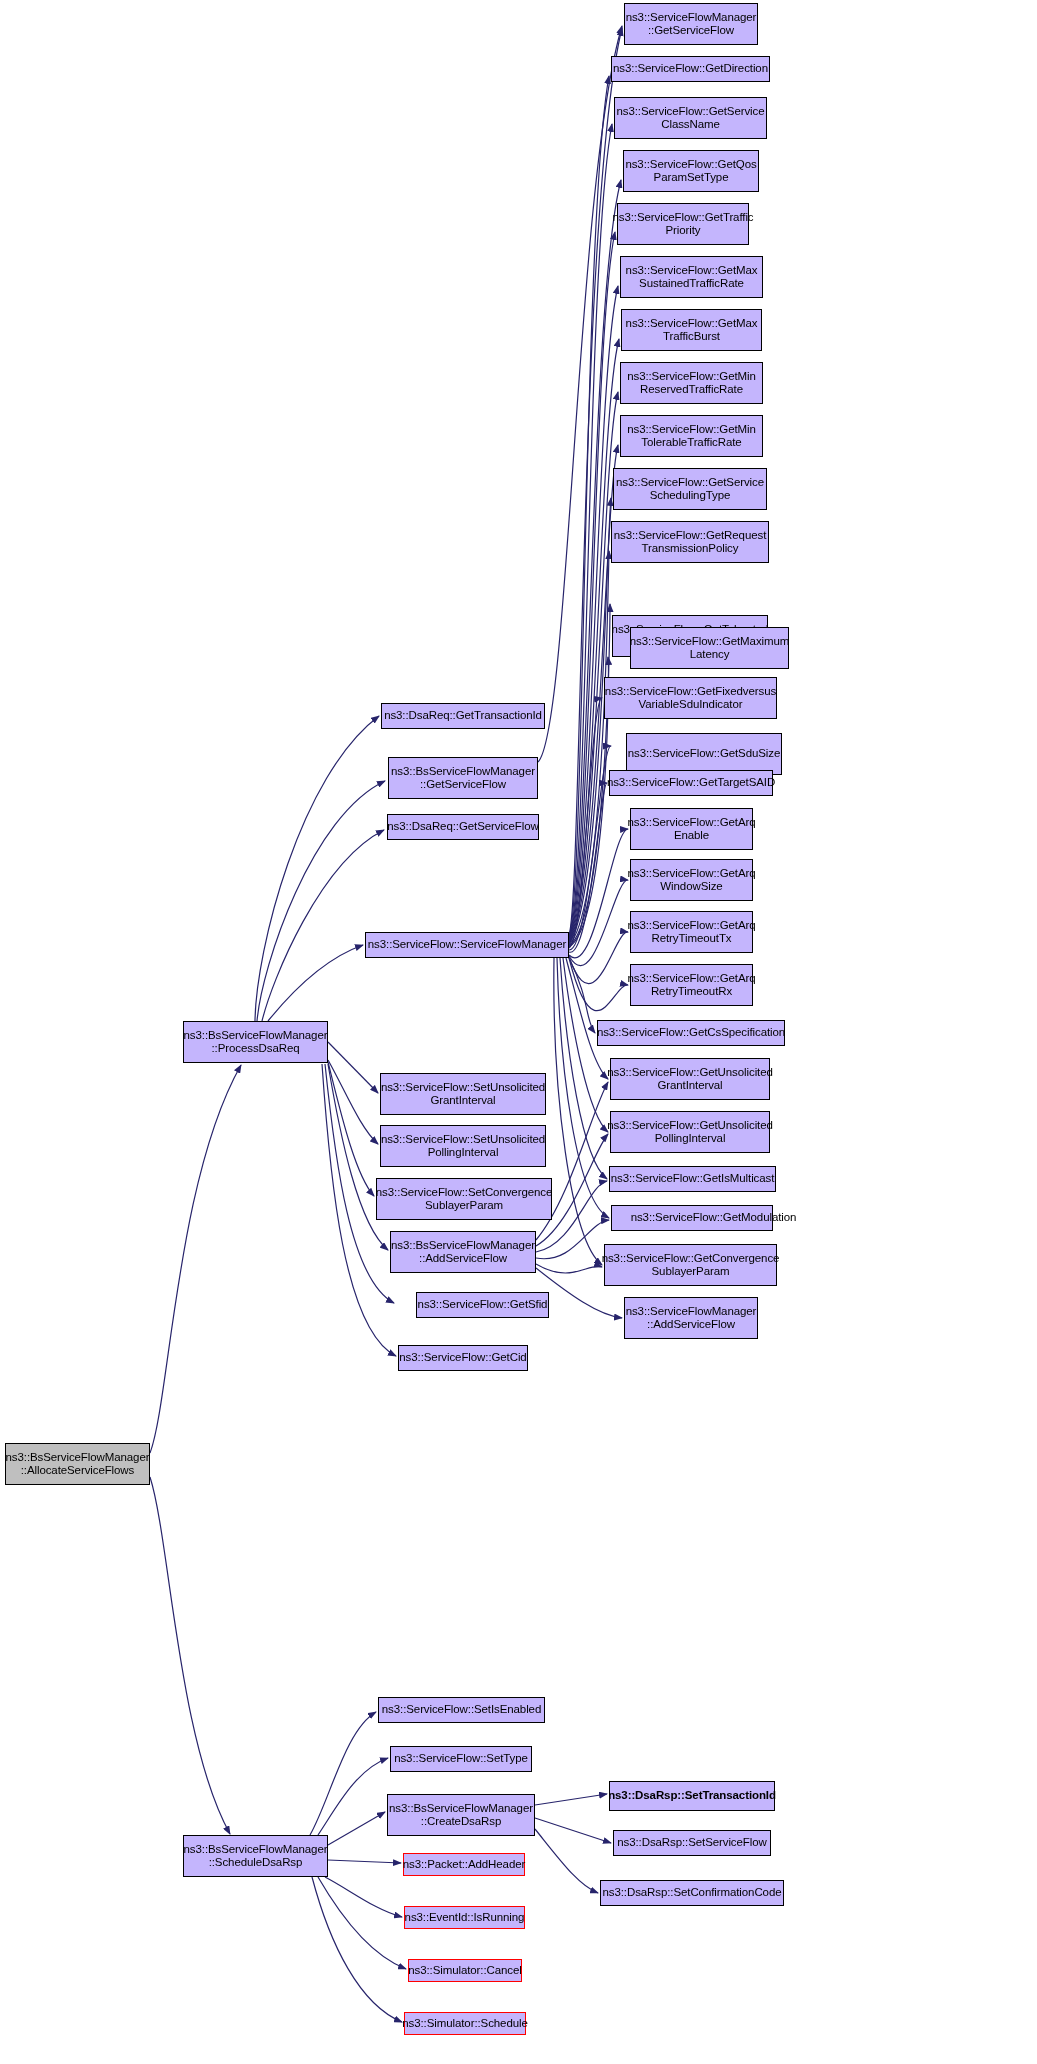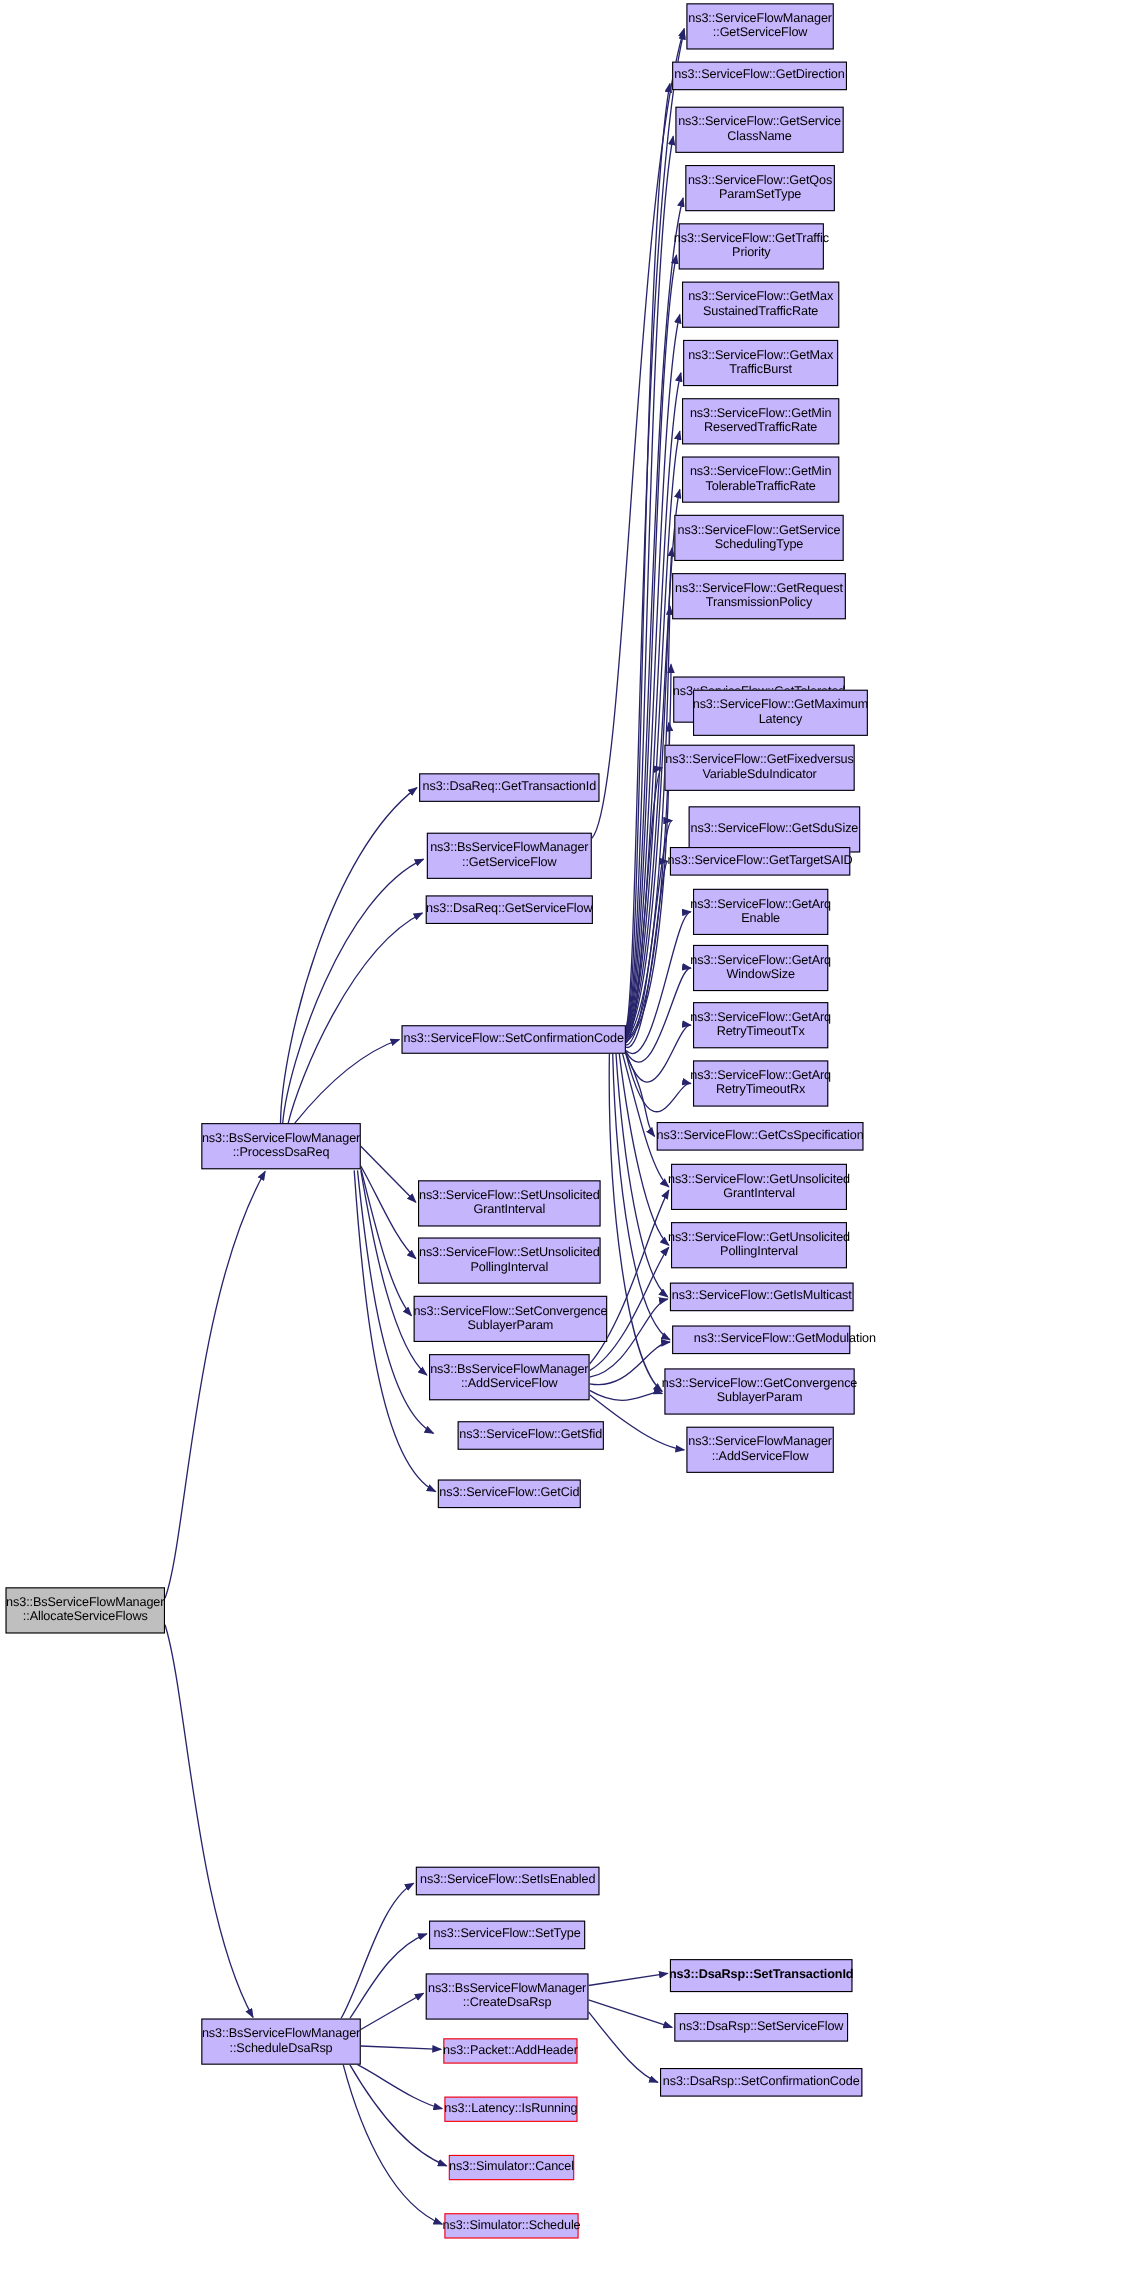--- a/index.html
+++ b/index.html
@@ -119,37 +119,37 @@
       <div class="node root" style="left: 5px; top: 1443px; width: 145px; height: 42px;"><span>ns3::BsServiceFlowManager
 ::AllocateServiceFlows</span></div>
       <div class="node" style="left: 183px; top: 1021px; width: 145px; height: 42px;"><span>ns3::BsServiceFlowManager
 ::ProcessDsaReq</span></div>
       <div class="node" style="left: 183px; top: 1835px; width: 145px; height: 42px;"><span>ns3::BsServiceFlowManager
 ::ScheduleDsaRsp</span></div>
       <div class="node" style="left: 381px; top: 703px; width: 164px; height: 26px;"><span>ns3::DsaReq::GetTransactionId</span></div>
       <div class="node" style="left: 388px; top: 757px; width: 150px; height: 42px;"><span>ns3::BsServiceFlowManager
 ::GetServiceFlow</span></div>
       <div class="node" style="left: 387px; top: 814px; width: 152px; height: 26px;"><span>ns3::DsaReq::GetServiceFlow</span></div>
-      <div class="node" style="left: 365px; top: 932px; width: 204px; height: 26px;"><span>ns3::ServiceFlow::SetConfirmationCode</span></div>
+      <div class="node" style="left: 365px; top: 932px; width: 204px; height: 26px;"><span>ns3::ServiceFlow::ServiceFlowManager</span></div>
       <div class="node" style="left: 380px; top: 1073px; width: 166px; height: 42px;"><span>ns3::ServiceFlow::SetUnsolicited
 GrantInterval</span></div>
       <div class="node" style="left: 380px; top: 1125px; width: 166px; height: 42px;"><span>ns3::ServiceFlow::SetUnsolicited
 PollingInterval</span></div>
       <div class="node" style="left: 376px; top: 1178px; width: 176px; height: 42px;"><span>ns3::ServiceFlow::SetConvergence
 SublayerParam</span></div>
       <div class="node" style="left: 390px; top: 1231px; width: 146px; height: 42px;"><span>ns3::BsServiceFlowManager
 ::AddServiceFlow</span></div>
       <div class="node" style="left: 396px; top: 1292px; width: 133px; height: 26px; margin-left: 20px;"><span>ns3::ServiceFlow::GetSfid</span></div>
       <div class="node" style="left: 398px; top: 1345px; width: 130px; height: 26px;"><span>ns3::ServiceFlow::GetCid</span></div>
       <div class="node" style="left: 378px; top: 1697px; width: 167px; height: 26px;"><span>ns3::ServiceFlow::SetIsEnabled</span></div>
       <div class="node" style="left: 390px; top: 1746px; width: 142px; height: 26px;"><span>ns3::ServiceFlow::SetType</span></div>
       <div class="node" style="left: 387px; top: 1794px; width: 148px; height: 42px;"><span>ns3::BsServiceFlowManager
 ::CreateDsaRsp</span></div>
       <div class="node leafred" style="left: 403px; top: 1853px; width: 122px; height: 23px;"><span>ns3::Packet::AddHeader</span></div>
-      <div class="node leafred" style="left: 404px; top: 1906px; width: 121px; height: 23px;"><span>ns3::Latency::IsRunning</span></div>
+      <div class="node leafred" style="left: 404px; top: 1906px; width: 121px; height: 23px;"><span>ns3::EventId::IsRunning</span></div>
       <div class="node leafred" style="left: 408px; top: 1959px; width: 114px; height: 23px;"><span>ns3::Simulator::Cancel</span></div>
       <div class="node leafred" style="left: 404px; top: 2012px; width: 122px; height: 23px;"><span>ns3::Simulator::Schedule</span></div>
       <div class="node" style="left: 624px; top: 3px; width: 134px; height: 42px;"><span>ns3::ServiceFlowManager
 ::GetServiceFlow</span></div>
       <div class="node" style="left: 611px; top: 56px; width: 159px; height: 26px;"><span>ns3::ServiceFlow::GetDirection</span></div>
       <div class="node" style="left: 614px; top: 97px; width: 153px; height: 42px;"><span>ns3::ServiceFlow::GetService
 ClassName</span></div>
       <div class="node" style="left: 623px; top: 150px; width: 136px; height: 42px;"><span>ns3::ServiceFlow::GetQos
 ParamSetType</span></div>
       <div class="node" style="left: 617px; top: 203px; width: 132px; height: 42px;"><span>ns3::ServiceFlow::GetTraffic

